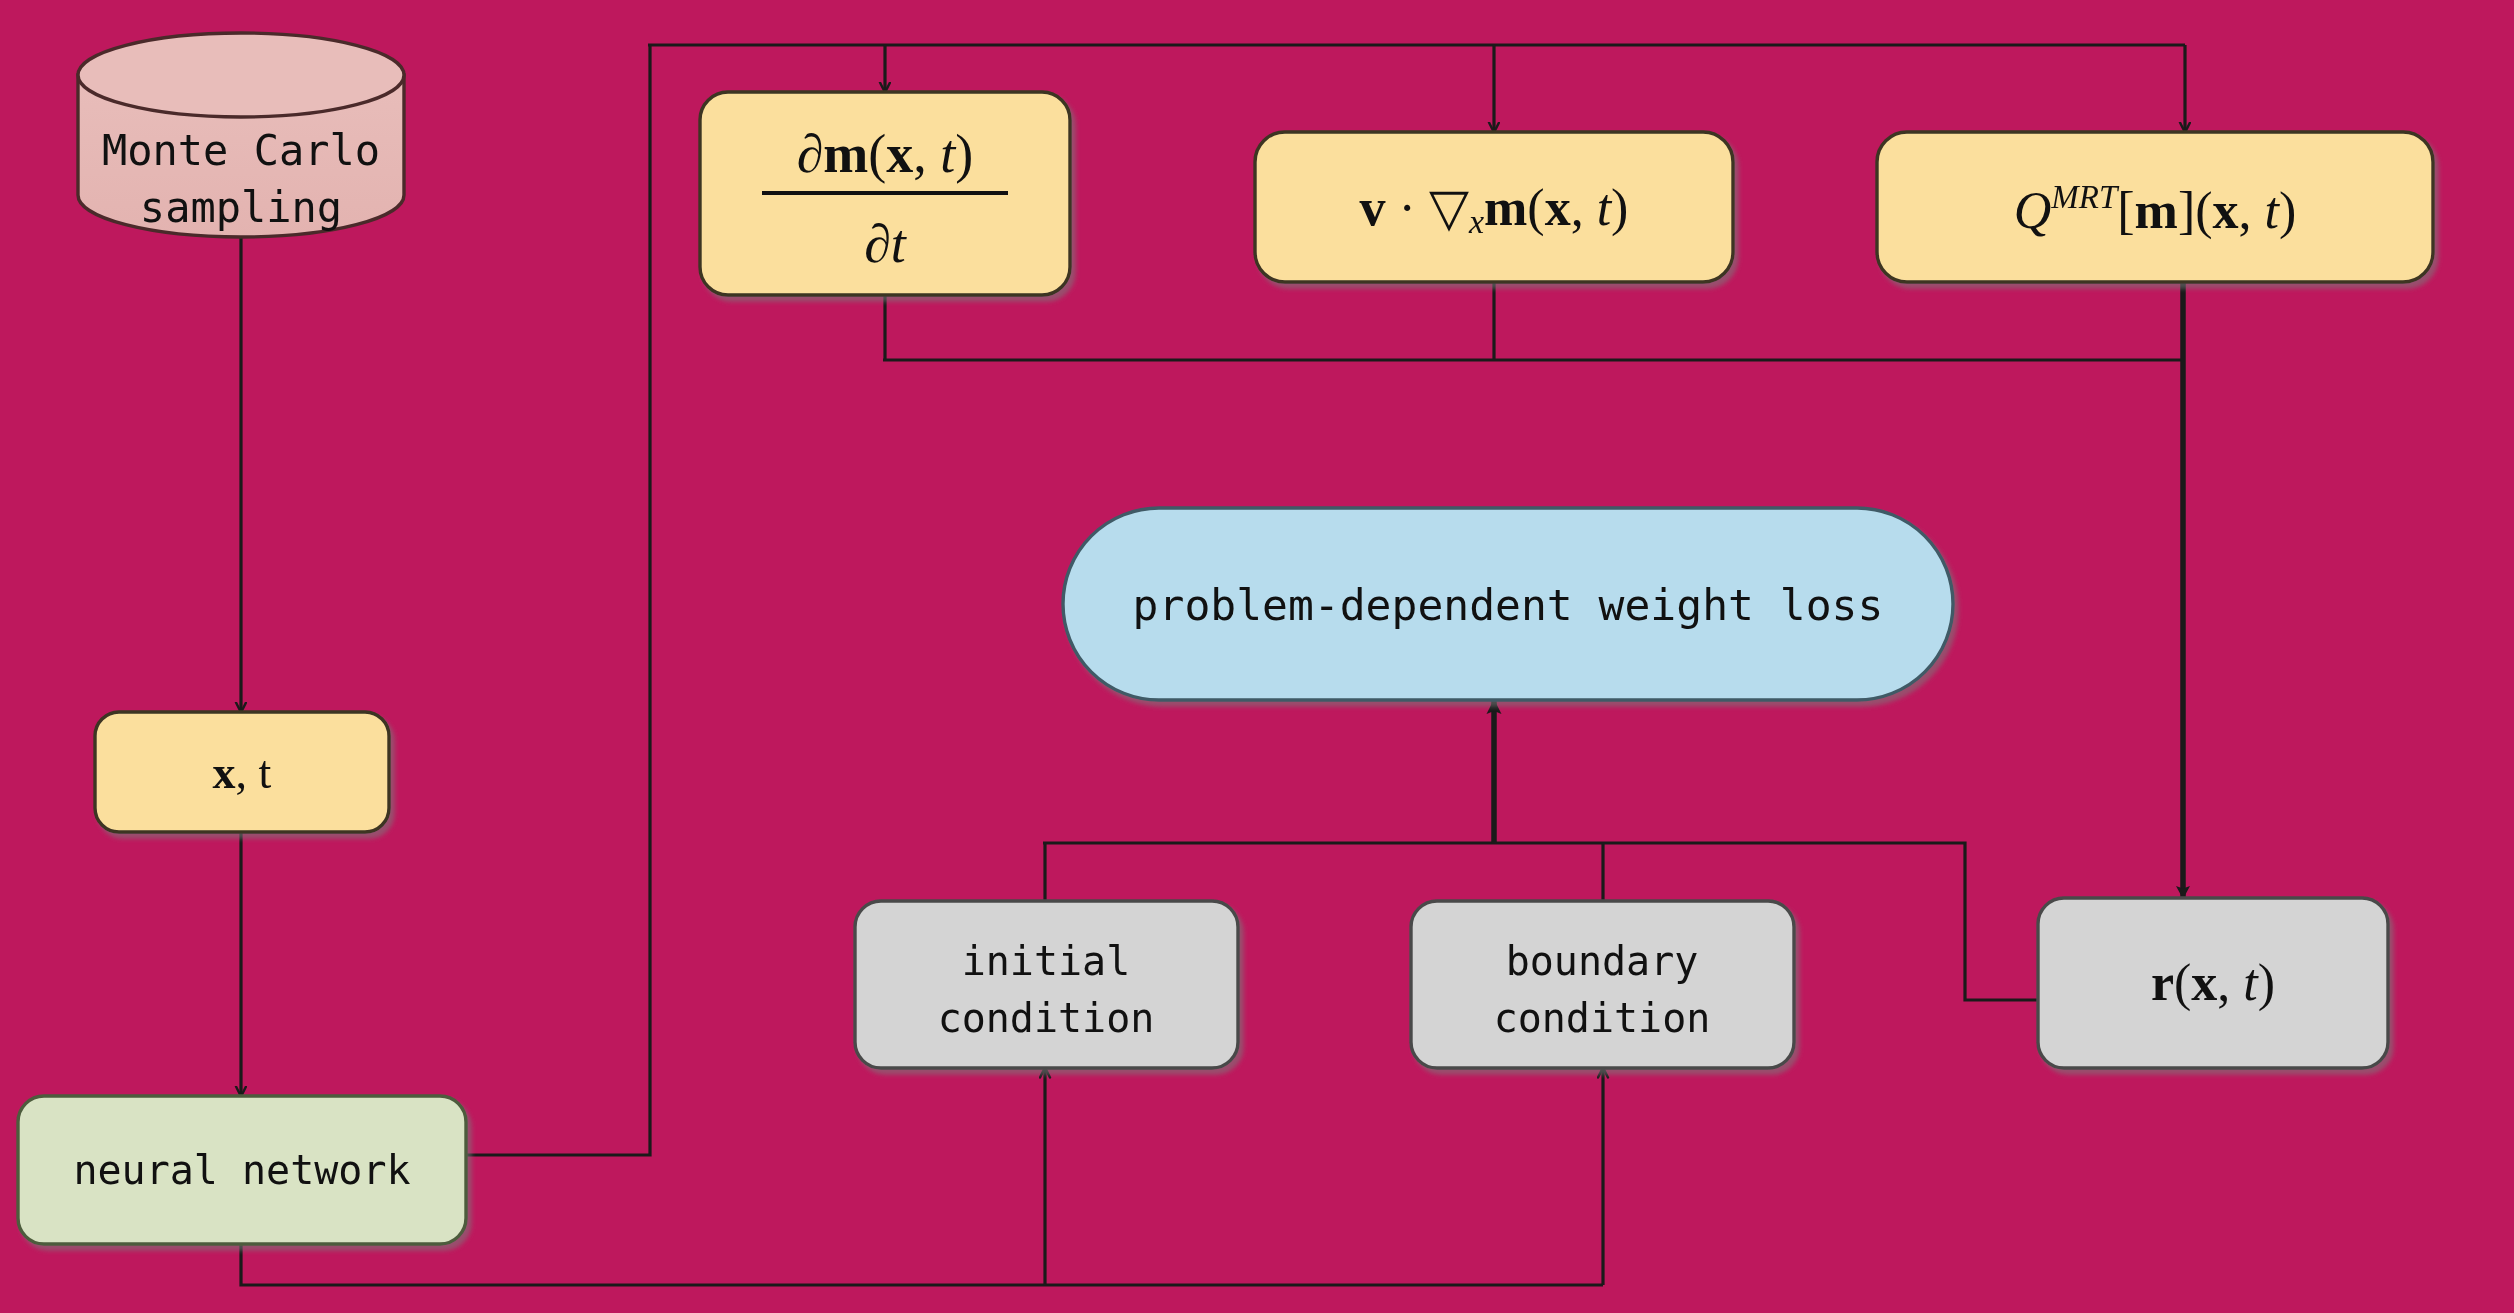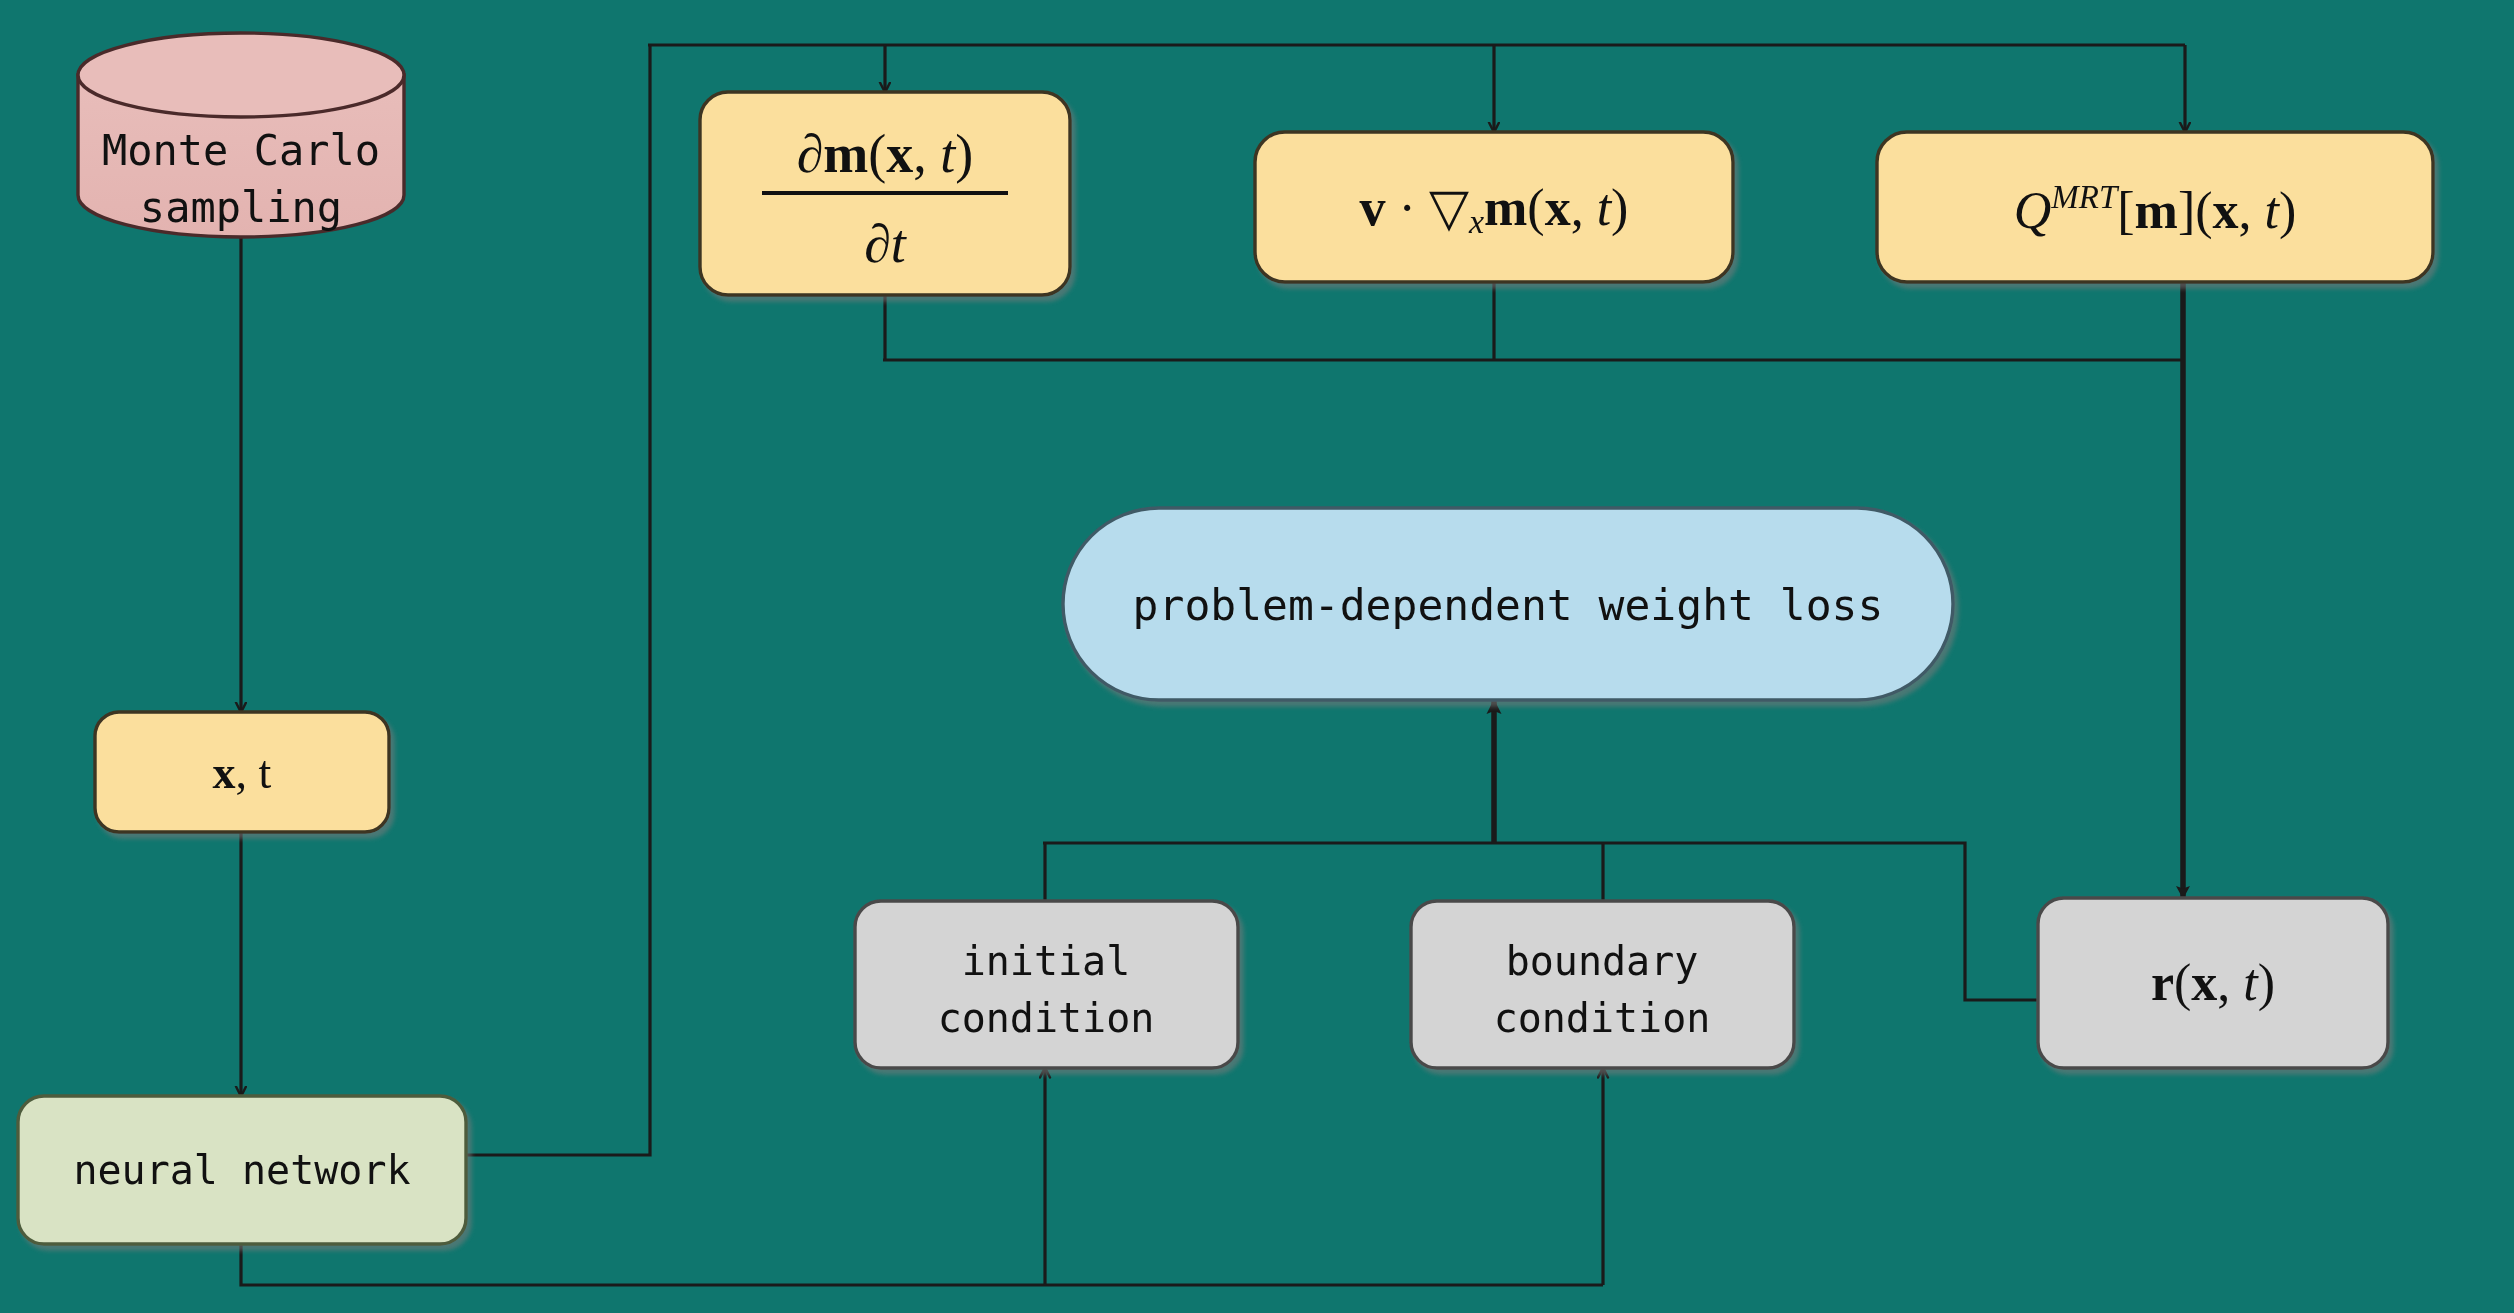--- a/index.html
+++ b/index.html
@@ -10,21 +10,21 @@
   body {
     width: 2514px;
     height: 1313px;
     font-family: "Liberation Serif", "DejaVu Serif", serif;
     overflow: hidden;
   }
   #diagram-root {
     position: relative;
     width: 2514px;
     height: 1313px;
-    background: #0f766e;
+    background: #be185d;
   }
   svg#flow {
     position: absolute;
     left: 0;
     top: 0;
     width: 2514px;
     height: 1313px;
     display: block;
   }
   .mono-label {

